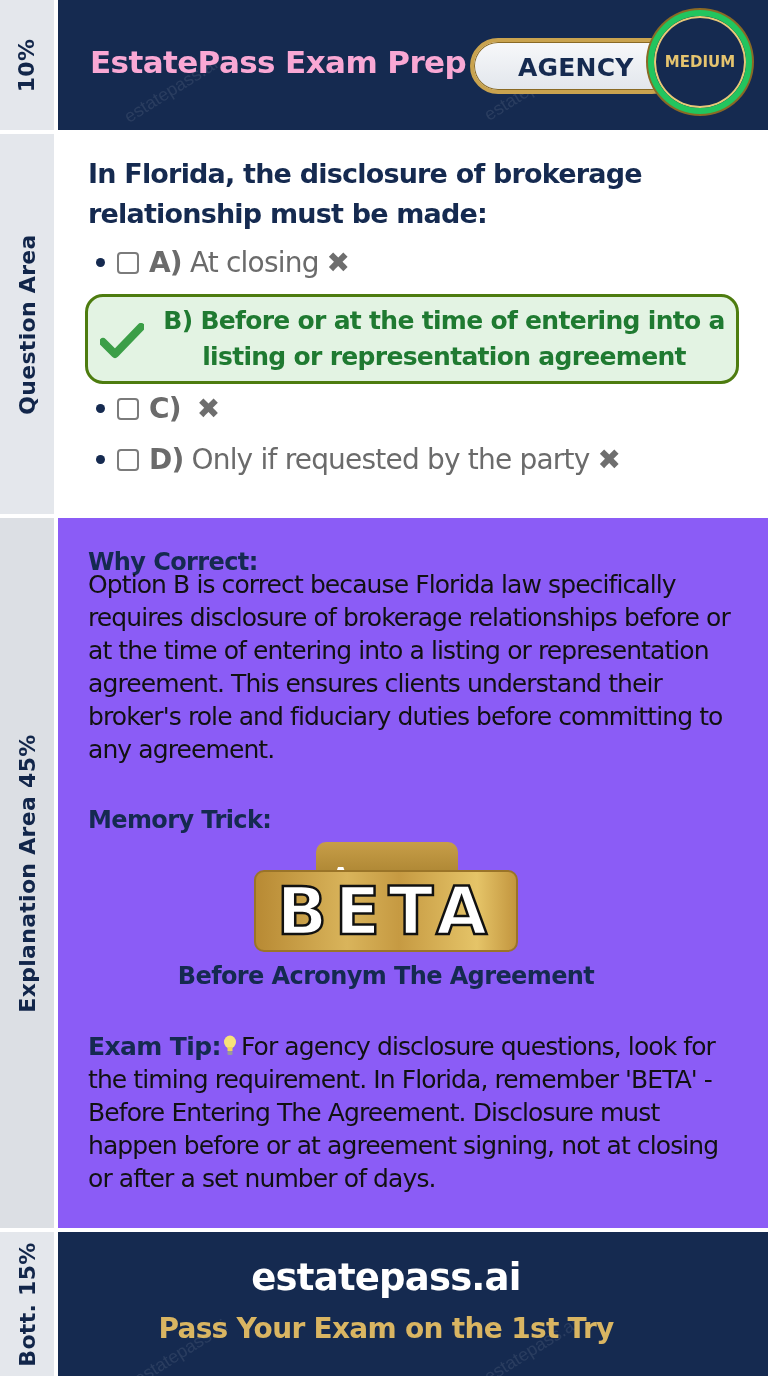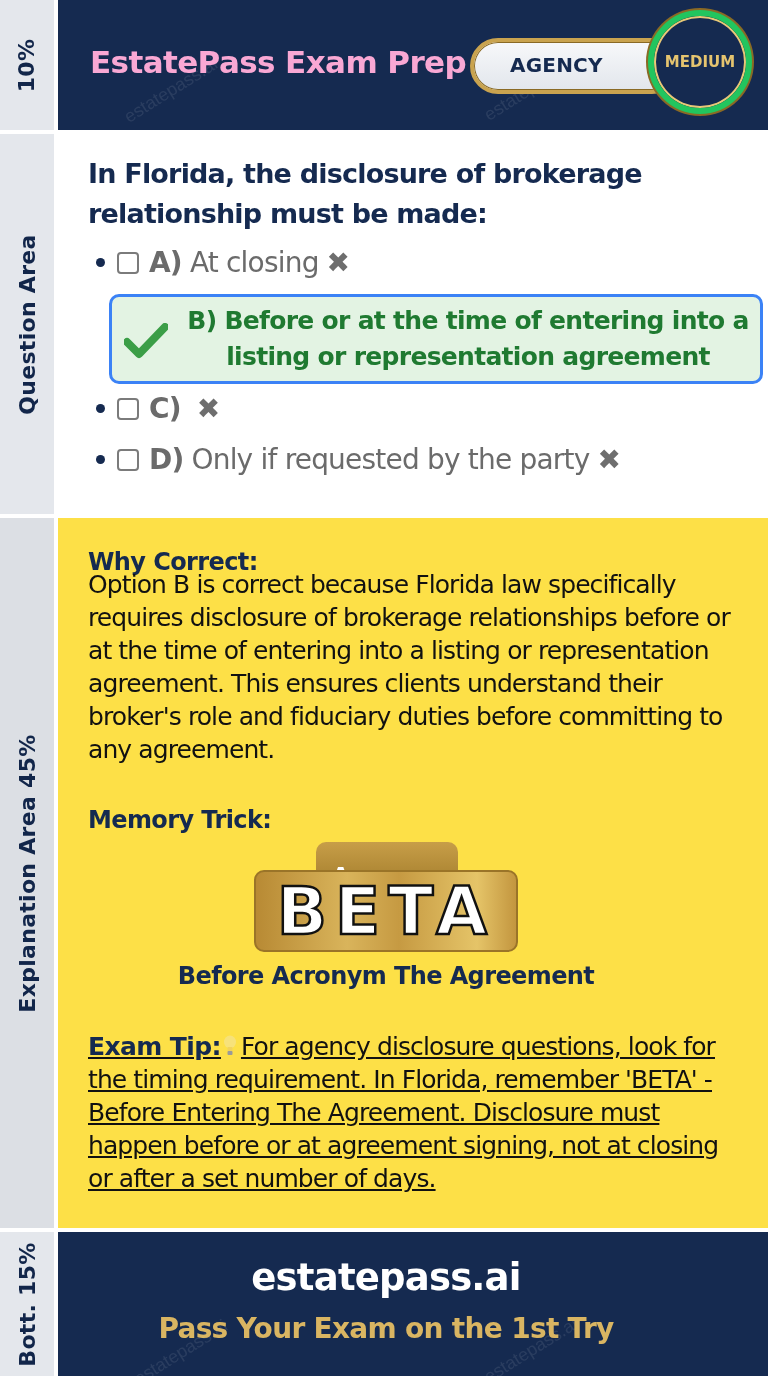--- a/index.html
+++ b/index.html
@@ -34,22 +34,22 @@
     font-family: "DejaVu Sans", sans-serif; letter-spacing: -0.6px;
   }
   .pill {
     position: absolute; left: 412px; top: 38px; width: 210px; height: 56px;
     border-radius: 28px;
     background: linear-gradient(#f7f8fa, #e2e6ec);
     border: 4px solid #c9a34f;
     box-shadow: 0 0 0 1px #8a6a25 inset;
   }
   .pill-text {
-    position: absolute; left: 36px; top: 11px;
-    color: #152a50; font-weight: bold; font-size: 20px;
+    position: absolute; left: 44px; top: 11px;
+    color: #152a50; font-weight: bold; font-size: 25px;
     font-family: "DejaVu Sans", sans-serif; letter-spacing: 0.2px;
   }
   .circle {
     position: absolute; left: 590px; top: 10px; width: 104px; height: 104px;
     border-radius: 50%;
     background: #152a50;
     border: 6px solid #22c55e;
     box-shadow: 0 0 0 2px #8a6a25, inset 0 0 0 2px #e8c977;
     display: flex; align-items: center; justify-content: center;
   }
@@ -76,37 +76,36 @@
     color: #6b6b6b; font-size: 28px;
     font-family: "DejaVu Sans", sans-serif; letter-spacing: -0.8px;
   }
   .bullet { width: 9px; height: 9px; border-radius: 50%; background: #152a50; margin-right: 12px; }
   .cbox { width: 22px; height: 22px; border: 2px solid #7b7b7b; border-radius: 4px; margin-right: 10px; }
   .opt-letter { font-weight: bold; margin-right: 8px; }
   .xmark { margin-left: 8px; color: #6e6e6e; font-weight: bold; font-size: 28px; }
 
   .correct {
     position: absolute; left: 27px; top: 160px; width: 654px; height: 90px;
-    border-radius: 10px;
+    border-radius: 18px;
     background: #e3f3e3;
-    border: 3px solid #3b82f6;
-    margin-left: 24px;
+    border: 3px solid #4d7c0f;
   }
   .check { position: absolute; left: 12px; top: 26px; width: 44px; height: 36px; }
   .correct-text {
     position: absolute; left: 66px; top: 6px; width: 580px;
     text-align: center;
     color: #1f7a31; font-weight: bold; font-size: 25px; line-height: 36px;
     font-family: "DejaVu Sans", sans-serif; letter-spacing: -0.7px;
   }
 
   
   #r-expl { top: 518px; height: 710px; }
   #r-expl .side { background: #dcdfe4; }
-  #r-expl .panel { background: #fde047; }
+  #r-expl .panel { background: #8b5cf6; }
   .lbl {
     position: absolute; left: 30px;
     color: #152a50; font-weight: bold; font-size: 24px;
     font-family: "DejaVu Sans", sans-serif; letter-spacing: -0.6px;
   }
   .body-text {
     position: absolute; left: 30px; width: 660px;
     color: #111111; font-size: 25px; line-height: 33px;
     font-family: "DejaVu Sans", sans-serif; letter-spacing: -0.9px;
   }
@@ -222,21 +221,21 @@
 
     <div class="lbl" style="top:288px;">Memory Trick:</div>
     <div class="badge-tab">
       <span>Acronym</span>
     </div>
     <div class="badge">
       <span>BETA</span>
     </div>
     <div class="acronym-exp">Before Acronym The Agreement</div>
 
-    <div class="body-text" style="top:512px;text-decoration:underline;">
+    <div class="body-text" style="top:512px;">
       <span style="font-weight:bold;color:#152a50;letter-spacing:-0.6px;">Exam Tip:</span><svg class="bulb" viewBox="0 0 14 22">
           <ellipse cx="7" cy="7" rx="6" ry="6.5" fill="#f7e27a"></ellipse>
           <rect x="4.5" y="12" width="5" height="4" fill="#f1d35c"></rect>
           <rect x="4.5" y="16" width="5" height="4" rx="1" fill="#9a9a9a"></rect>
         </svg><span>For agency disclosure questions, look for the timing requirement. In Florida, remember 'BETA' - Before Entering The Agreement. Disclosure must happen before or at agreement signing, not at closing or after a set number of days.</span>
     </div>
   </div>
 </div>
 
 <div class="row" id="r-bottom">

